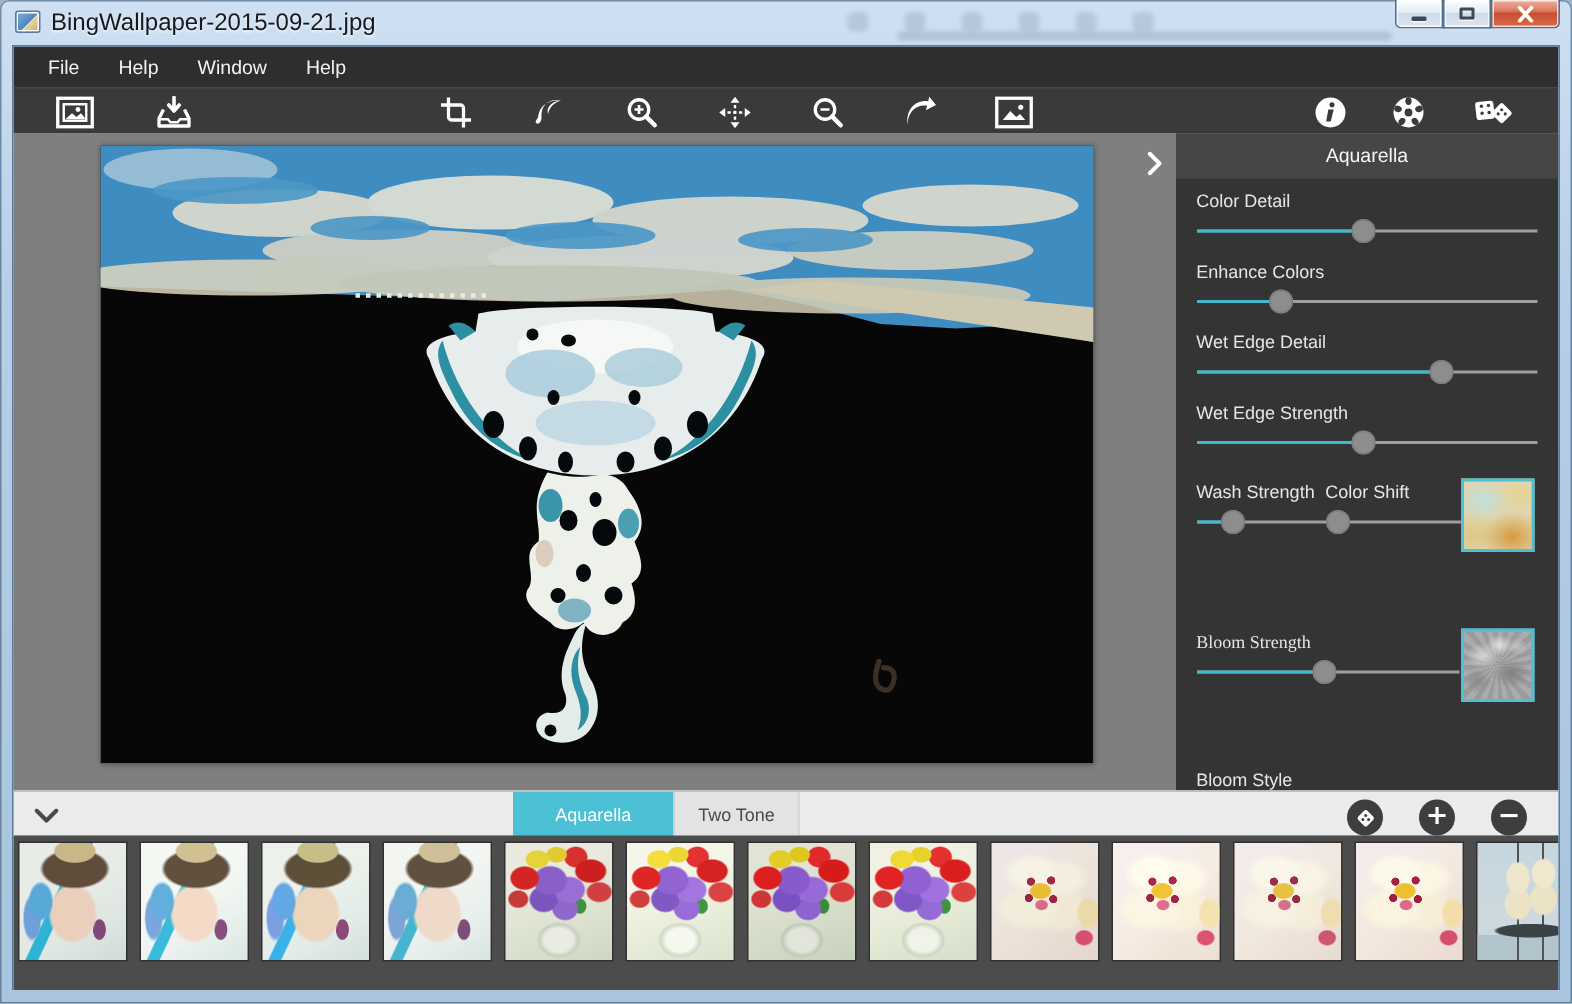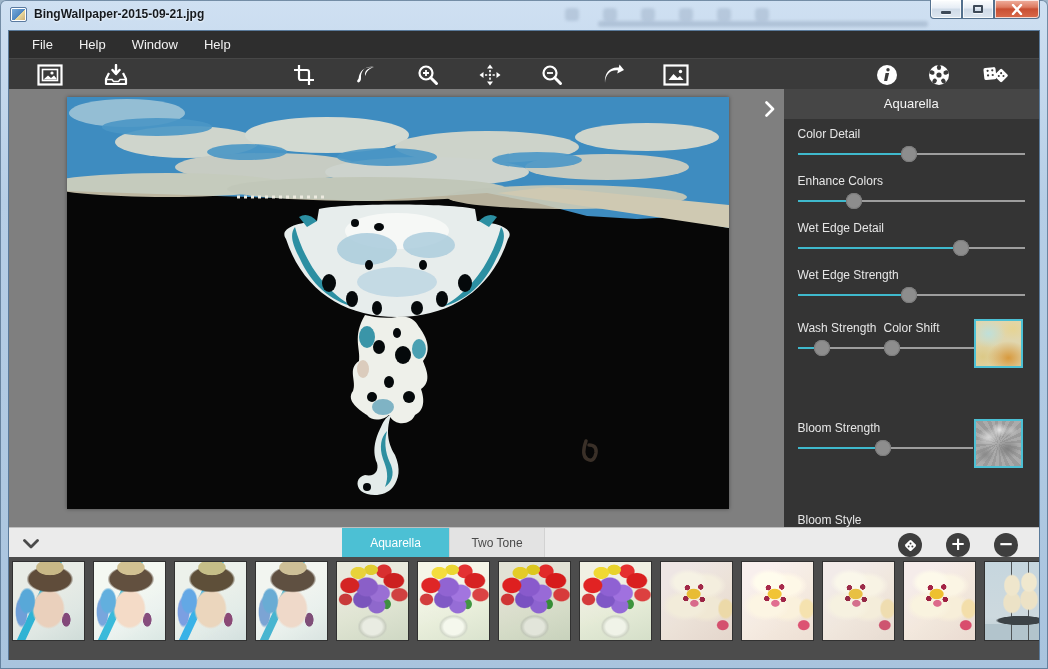--- a/index.html
+++ b/index.html
@@ -2,21 +2,21 @@
 <html><head>
 <meta charset="utf-8">
 <style>
   html,body{margin:0;padding:0;background:#9db4c8;font-family:"Liberation Sans",sans-serif;}
   *{box-sizing:border-box;}
   .window{position:relative;width:1048px;height:669px;background:linear-gradient(180deg,#cfe0f2 0%,#b6cee6 30%,#a9c4de 100%);border-radius:6px 6px 0 0;box-shadow:inset 0 0 0 1px rgba(55,85,115,.6);overflow:hidden;}
 
   
   .titlebar{position:absolute;left:0;top:0;width:100%;height:30px;}
   .app-icon{position:absolute;left:10px;top:7px;width:17px;height:15px;border:1px solid #5a7aa0;border-radius:2px;background:linear-gradient(135deg,#7fb2e0 0%,#4e86c0 55%,#e8d9a0 56%,#caa86a 100%);box-shadow:inset 0 0 0 1px #fff;}
-  .title-text{position:absolute;left:34px;top:7px;font-size:12px;color:#15191e;text-shadow:0 1px 2px rgba(255,255,255,.8);white-space:nowrap;font-weight:bold;}
+  .title-text{position:absolute;left:34px;top:7px;font-size:16px;color:#15191e;text-shadow:0 1px 2px rgba(255,255,255,.8);white-space:nowrap;}
   .ghost{position:absolute;border-radius:4px;background:rgba(90,110,138,.20);filter:blur(1.5px);}
   .g1{left:565px;top:8px;width:14px;height:13px}.g2{left:603px;top:8px;width:14px;height:13px}
   .g3{left:641px;top:8px;width:14px;height:13px}.g4{left:679px;top:8px;width:14px;height:13px}
   .g5{left:717px;top:8px;width:14px;height:13px}.g6{left:755px;top:8px;width:14px;height:13px}
   .g7{left:598px;top:21px;width:330px;height:6px;background:rgba(95,115,145,.25)}
   .win-buttons{position:absolute;right:8px;top:0;display:flex;}
   .winbtn{width:32px;height:19px;border:1px solid #54718e;border-top:none;display:flex;align-items:center;justify-content:center;background:linear-gradient(180deg,#fdfefe 0%,#e6edf5 45%,#cfdbe8 50%,#dde6f0 100%);box-shadow:inset 0 0 0 1px rgba(255,255,255,.75);}
   .winbtn.min{border-radius:0 0 0 4px;}
   .winbtn.close{width:46px;border-radius:0 0 4px 0;background:linear-gradient(180deg,#f0b0a0 0%,#dd7a60 40%,#c94f33 50%,#d96a4a 100%);}
   .glyph-min{width:10px;height:3px;background:#3e4a58;border-radius:1px;margin-top:6px;box-shadow:0 1px 0 rgba(255,255,255,.7);}
@@ -62,30 +62,30 @@
     #e0d6ae;}
   .bloom-tex{background:
     radial-gradient(ellipse 16px 12px at 28% 36%, #d6d6d6 0%, rgba(214,214,214,0) 70%),
     radial-gradient(ellipse 18px 14px at 70% 62%, #7f7f7f 0%, rgba(127,127,127,0) 70%),
     radial-gradient(ellipse 12px 10px at 52% 20%, #e4e4e4 0%, rgba(228,228,228,0) 70%),
     radial-gradient(ellipse 14px 12px at 20% 74%, #8a8a8a 0%, rgba(138,138,138,0) 70%),
     radial-gradient(ellipse 10px 8px at 78% 22%, #c2c2c2 0%, rgba(194,194,194,0) 70%),
     repeating-conic-gradient(#ababab 0 9deg, #9b9b9b 9deg 18deg),
     #a5a5a5;}
   .bloom-row{position:relative;margin:30px 14px 0;height:70px;}
-  .bloom-col{width:175px;}
+  .bloom-col{width:175px;font-family:Liberation Serif, serif;}
   .bloom-style-label{margin:22px 14px 0;}
 
   
   .tabbar{flex:0 0 30px;background:#ebebeb;position:relative;border-top:1px solid #bfbfbf;}
   .collapse-btn{position:absolute;left:12px;top:9px;width:20px;height:14px;display:flex;align-items:center;justify-content:center;}
   .tabs{position:absolute;left:333px;top:0;height:30px;display:flex;}
   .tab{height:30px;border:none;font-family:"Liberation Sans",sans-serif;font-size:12px;background:#e3e3e3;color:#4a4a4a;padding:0;border-left:1px solid #d2d2d2;border-right:1px solid #d2d2d2;}
   .tab.t1{width:107px;}
-  .tab.t2{width:96px;}
+  .tab.t2{width:84px;}
   .tab.active{background:#4cc0d4;color:#fff;border-color:#4cc0d4;}
   .roundbtn{position:absolute;top:5px;width:24px;height:24px;border-radius:50%;background:#3e3e3e;border:none;display:flex;align-items:center;justify-content:center;padding:0;}
   .rb-die{right:117px;} .rb-plus{right:69px;} .rb-minus{right:21px;}
   .rb-glyph{color:#fff;font-size:18px;font-weight:bold;line-height:18px;margin-top:-2px;font-family:"DejaVu Sans",sans-serif;}
 
   
   .thumbstrip{flex:1;background:#4c4c4c;position:relative;overflow:hidden;}
   .thumbs{position:absolute;left:4px;top:5px;display:flex;gap:10px;}
   .thumb{width:71px;flex:0 0 71px;}
   .art{width:71px;height:78px;box-shadow:0 0 0 1px rgba(0,0,0,.35);}

